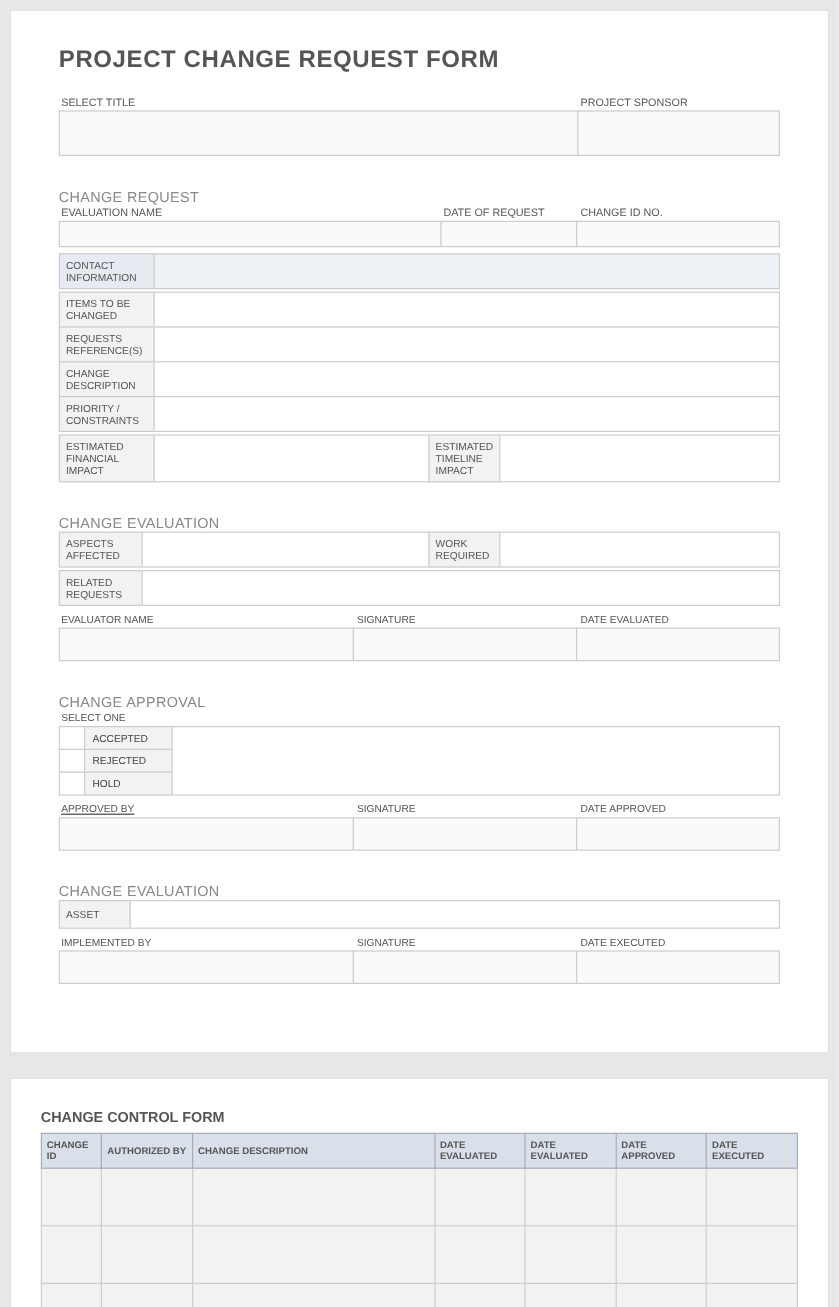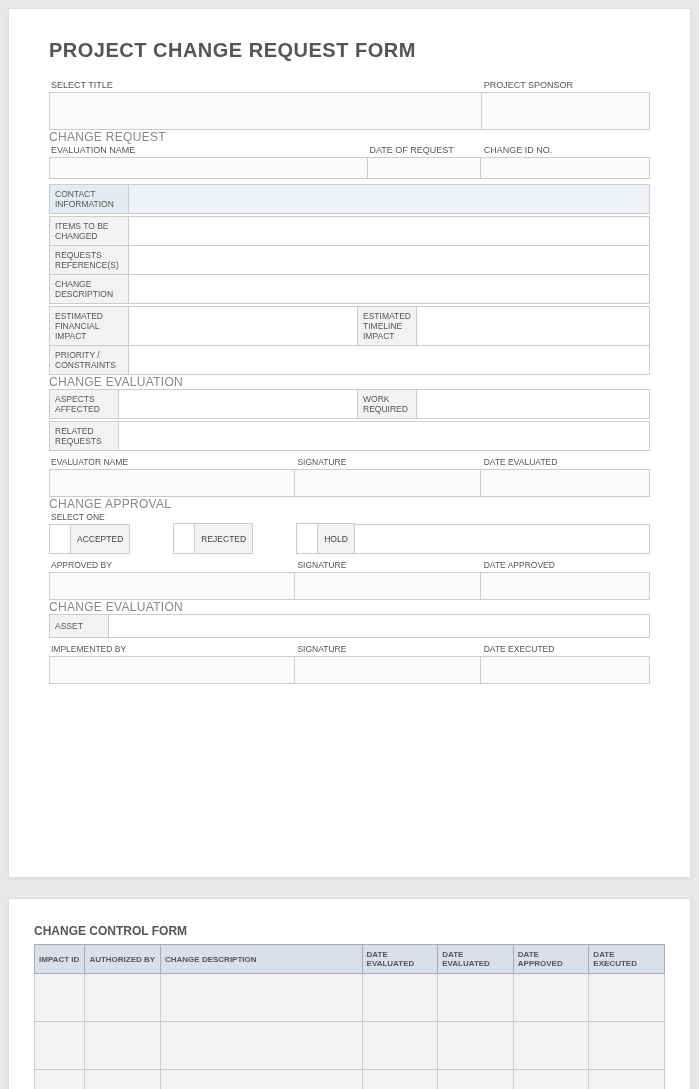--- a/index.html
+++ b/index.html
@@ -24,21 +24,21 @@
     font-weight: 900;
     font-size: 20px;
     letter-spacing: 0.5px;
     color: #555;
     margin-bottom: 18px;
   }
   .section-title {
     font-size: 12px;
     color: #888;
     letter-spacing: 0.3px;
-    margin: 0 0 1px 0;
+    margin: 27px 0 1px 0;
   }
   .row { display: flex; width: 100%; }
   .cell-label {
     font-size: 9px;
     color: #555;
     padding: 0 0 2px 2px;
   }
   .input-box {
     background: #fafafa;
     border: 1px solid #ccc;
@@ -160,30 +160,30 @@
       <div class="value-cell" style="flex:1;"></div>
     </div>
     <div class="grid-row">
       <div class="label-cell" style="flex:0 0 80px;">REQUESTS REFERENCE(S)</div>
       <div class="value-cell" style="flex:1;"></div>
     </div>
     <div class="grid-row">
       <div class="label-cell" style="flex:0 0 80px;">CHANGE DESCRIPTION</div>
       <div class="value-cell" style="flex:1;"></div>
     </div>
+    <div class="grid-row">
+      <div class="label-cell" style="flex:0 0 80px;">PRIORITY / CONSTRAINTS</div>
+      <div class="value-cell" style="flex:1;"></div>
+    </div>
     <div class="grid-row" style="margin-top:3px;">
       <div class="label-cell" style="flex:0 0 80px; min-height:40px;">ESTIMATED FINANCIAL IMPACT</div>
       <div class="value-cell" style="flex:0 0 230px; min-height:40px;"></div>
       <div class="label-cell" style="flex:0 0 60px; min-height:40px;">ESTIMATED TIMELINE IMPACT</div>
       <div class="value-cell" style="flex:1; min-height:40px;"></div>
     </div>
-    <div class="grid-row">
-      <div class="label-cell" style="flex:0 0 80px;">PRIORITY / CONSTRAINTS</div>
-      <div class="value-cell" style="flex:1;"></div>
-    </div>
   </div>
 
   <div class="section-title">CHANGE EVALUATION</div>
   <div class="grid-table">
     <div class="grid-row">
       <div class="label-cell" style="flex:0 0 70px;">ASPECTS AFFECTED</div>
       <div class="value-cell" style="flex:0 0 240px;"></div>
       <div class="label-cell" style="flex:0 0 60px;">WORK REQUIRED</div>
       <div class="value-cell" style="flex:1;"></div>
     </div>
@@ -209,39 +209,39 @@
     <div class="input-box short" style="flex:1; margin-left:-1px;"></div>
   </div>
 
   <div class="section-title">CHANGE APPROVAL</div>
   <div class="row">
     <div style="flex:0 0 95px;">
         <div class="small-head">SELECT ONE</div>
       </div>
   </div>
   <div class="row">
-    <div style="flex:0 0 95px; display:flex; flex-direction:row;gap:43px;">
+    <div style="flex:0 0 95px; display:flex; flex-direction:column;">
       <div style="display:flex;">
         <div class="approval-chk"></div>
         <div class="approval-opt" style="flex:1; margin-left:-1px;">ACCEPTED</div>
       </div>
       <div style="display:flex; margin-top:-1px;">
         <div class="approval-chk"></div>
         <div class="approval-opt" style="flex:1; margin-left:-1px;">REJECTED</div>
       </div>
       <div style="display:flex; margin-top:-1px;">
         <div class="approval-chk"></div>
         <div class="approval-opt" style="flex:1; margin-left:-1px;">HOLD</div>
       </div>
     </div>
     <div class="value-cell" style="flex:1; margin-left:-1px;"></div>
   </div>
 
   <div class="row" style="margin-top:6px;">
-    <div style="flex:0 0 41%;">
+    <div style="flex:0 0 41%;text-decoration:underline;">
         <div class="small-head">APPROVED BY</div>
       </div>
     <div style="flex:0 0 31%;">
         <div class="small-head">SIGNATURE</div>
       </div>
     <div style="flex:1;">
         <div class="small-head">DATE APPROVED</div>
       </div>
   </div>
   <div class="row">
@@ -273,21 +273,21 @@
     <div class="input-box short" style="flex:0 0 31%; margin-left:-1px;"></div>
     <div class="input-box short" style="flex:1; margin-left:-1px;"></div>
   </div>
 </div>
 
 <div class="page page2">
   <div class="ctrl-title">CHANGE CONTROL FORM</div>
   <table class="ctrl-table">
     <thead>
       <tr>
-        <th style="width:8%;">IMPACT ID</th>
+        <th style="width:8%;">CHANGE ID</th>
         <th style="width:12%;">AUTHORIZED BY</th>
         <th style="width:32%;">CHANGE DESCRIPTION</th>
         <th style="width:12%;">DATE EVALUATED</th>
         <th style="width:12%;">DATE EVALUATED</th>
         <th style="width:12%;">DATE APPROVED</th>
         <th style="width:12%;">DATE EXECUTED</th>
       </tr>
     </thead>
     <tbody>
       <tr>

